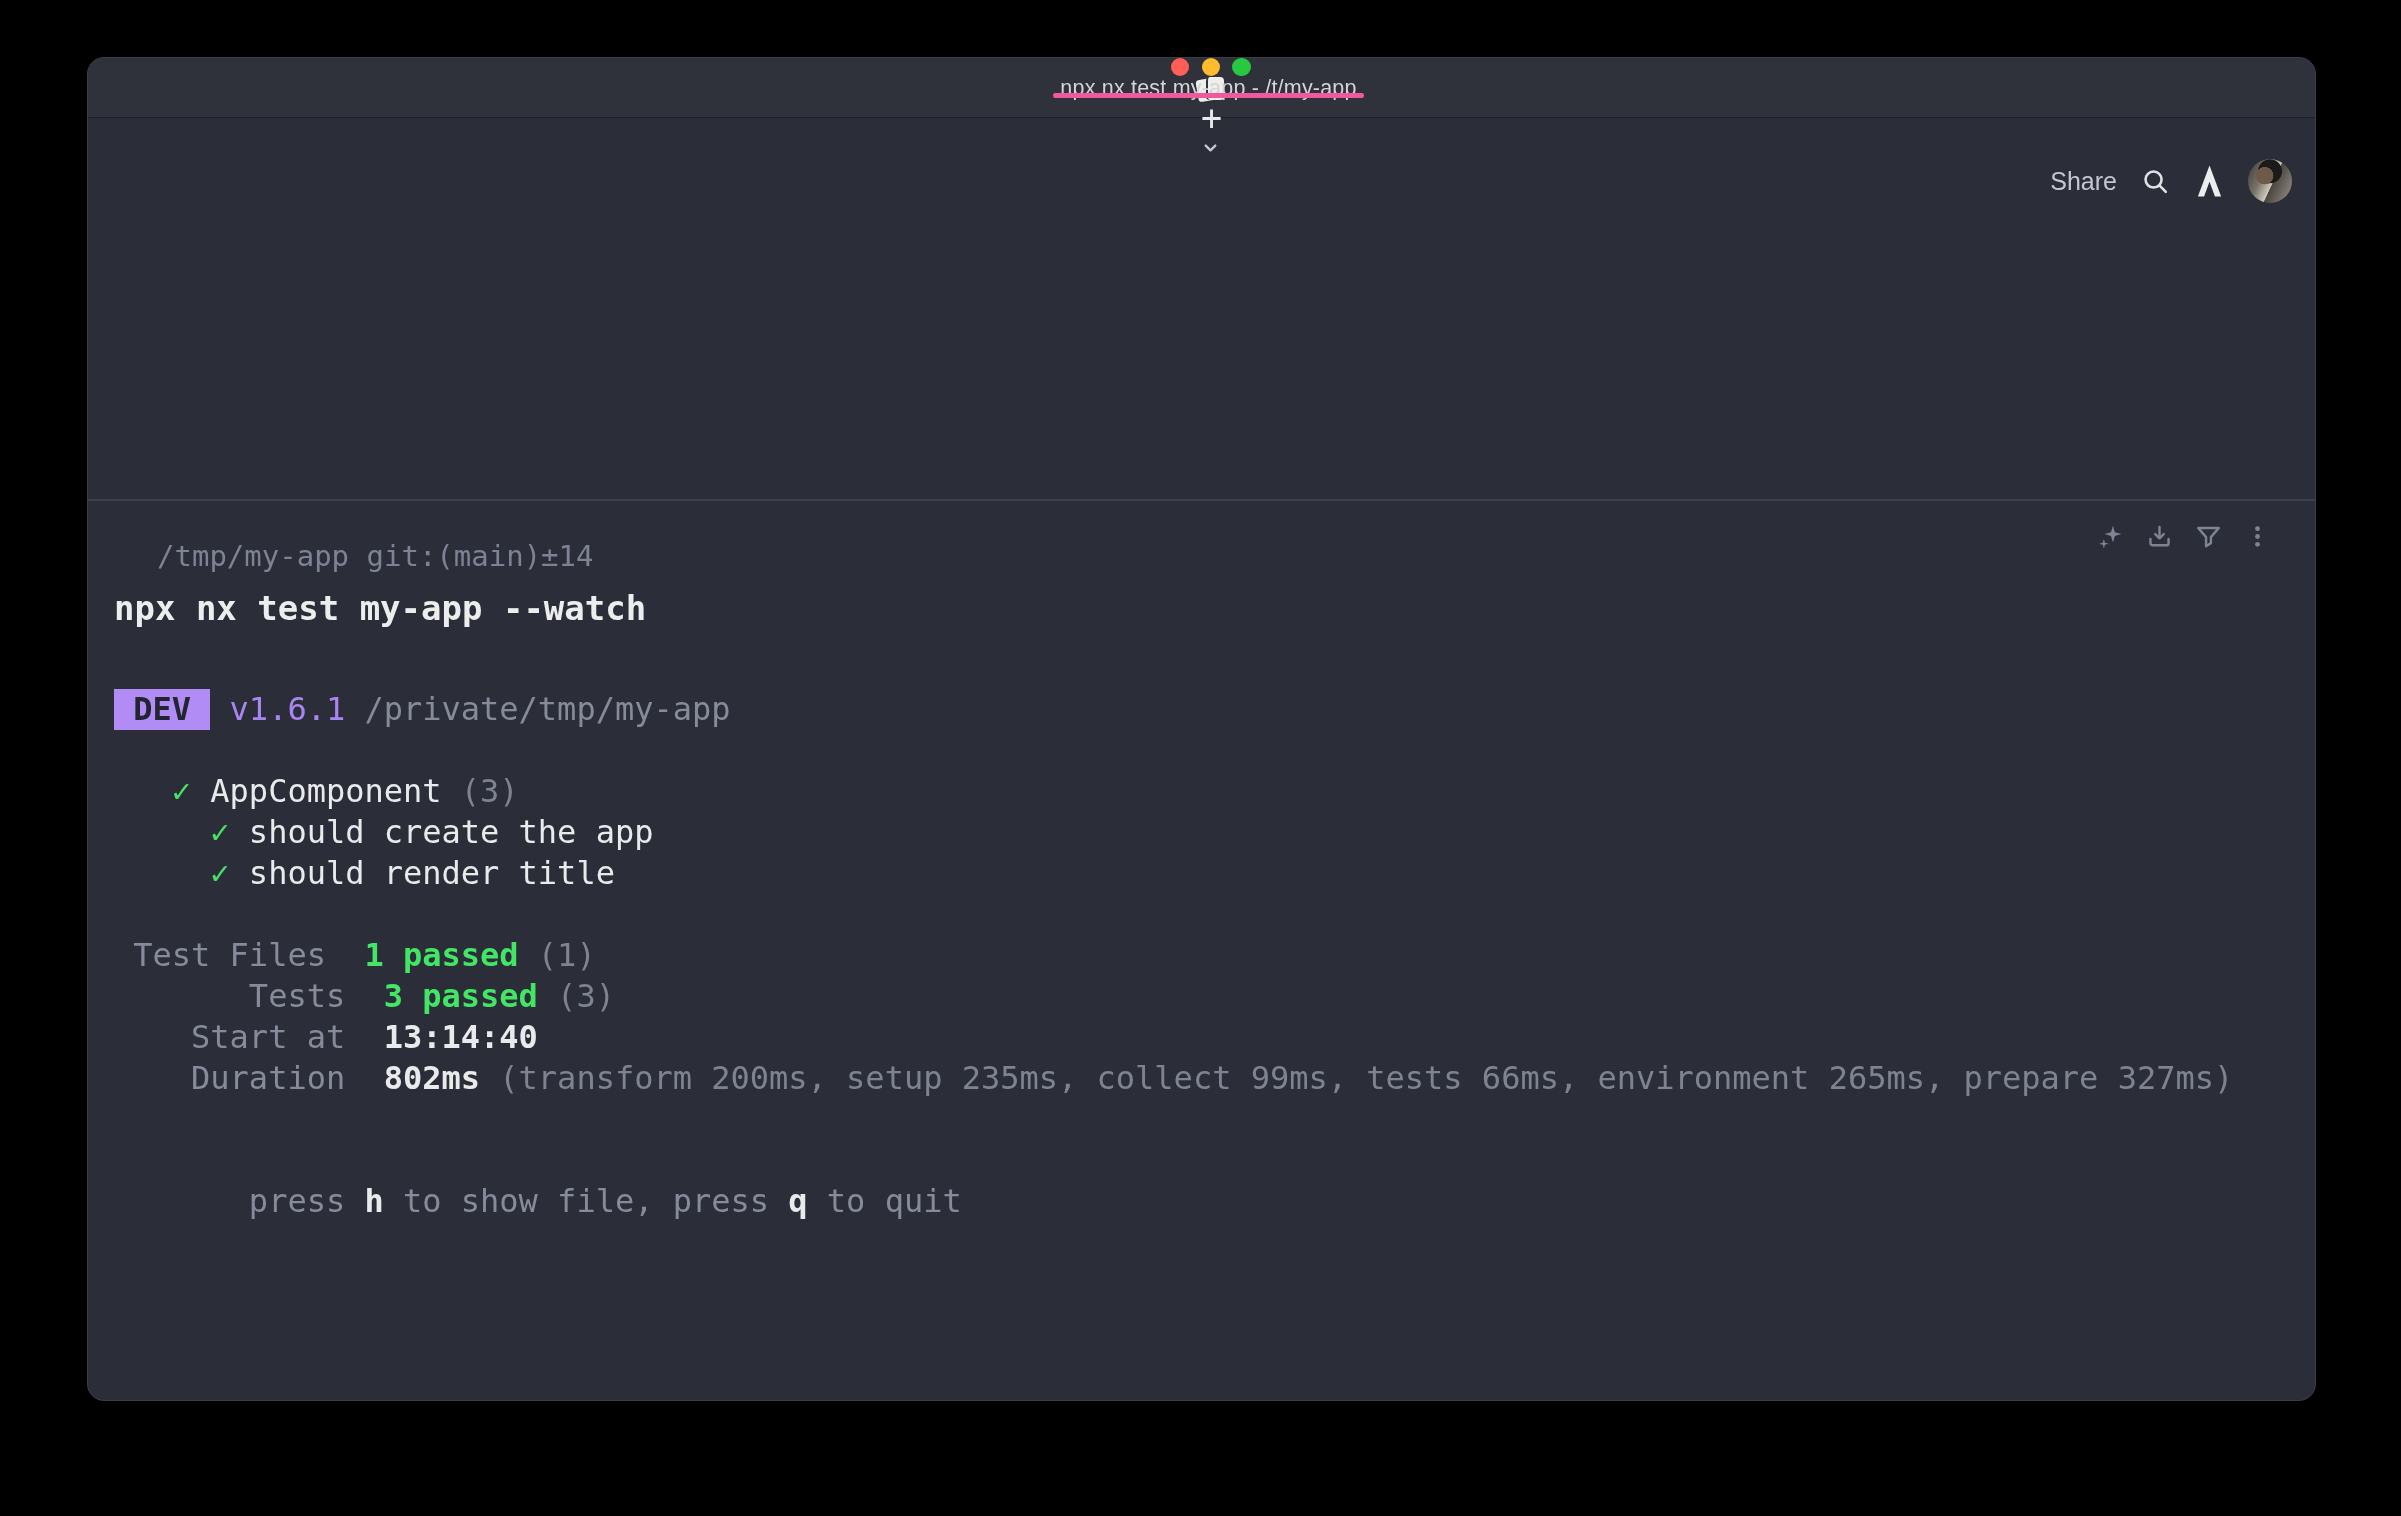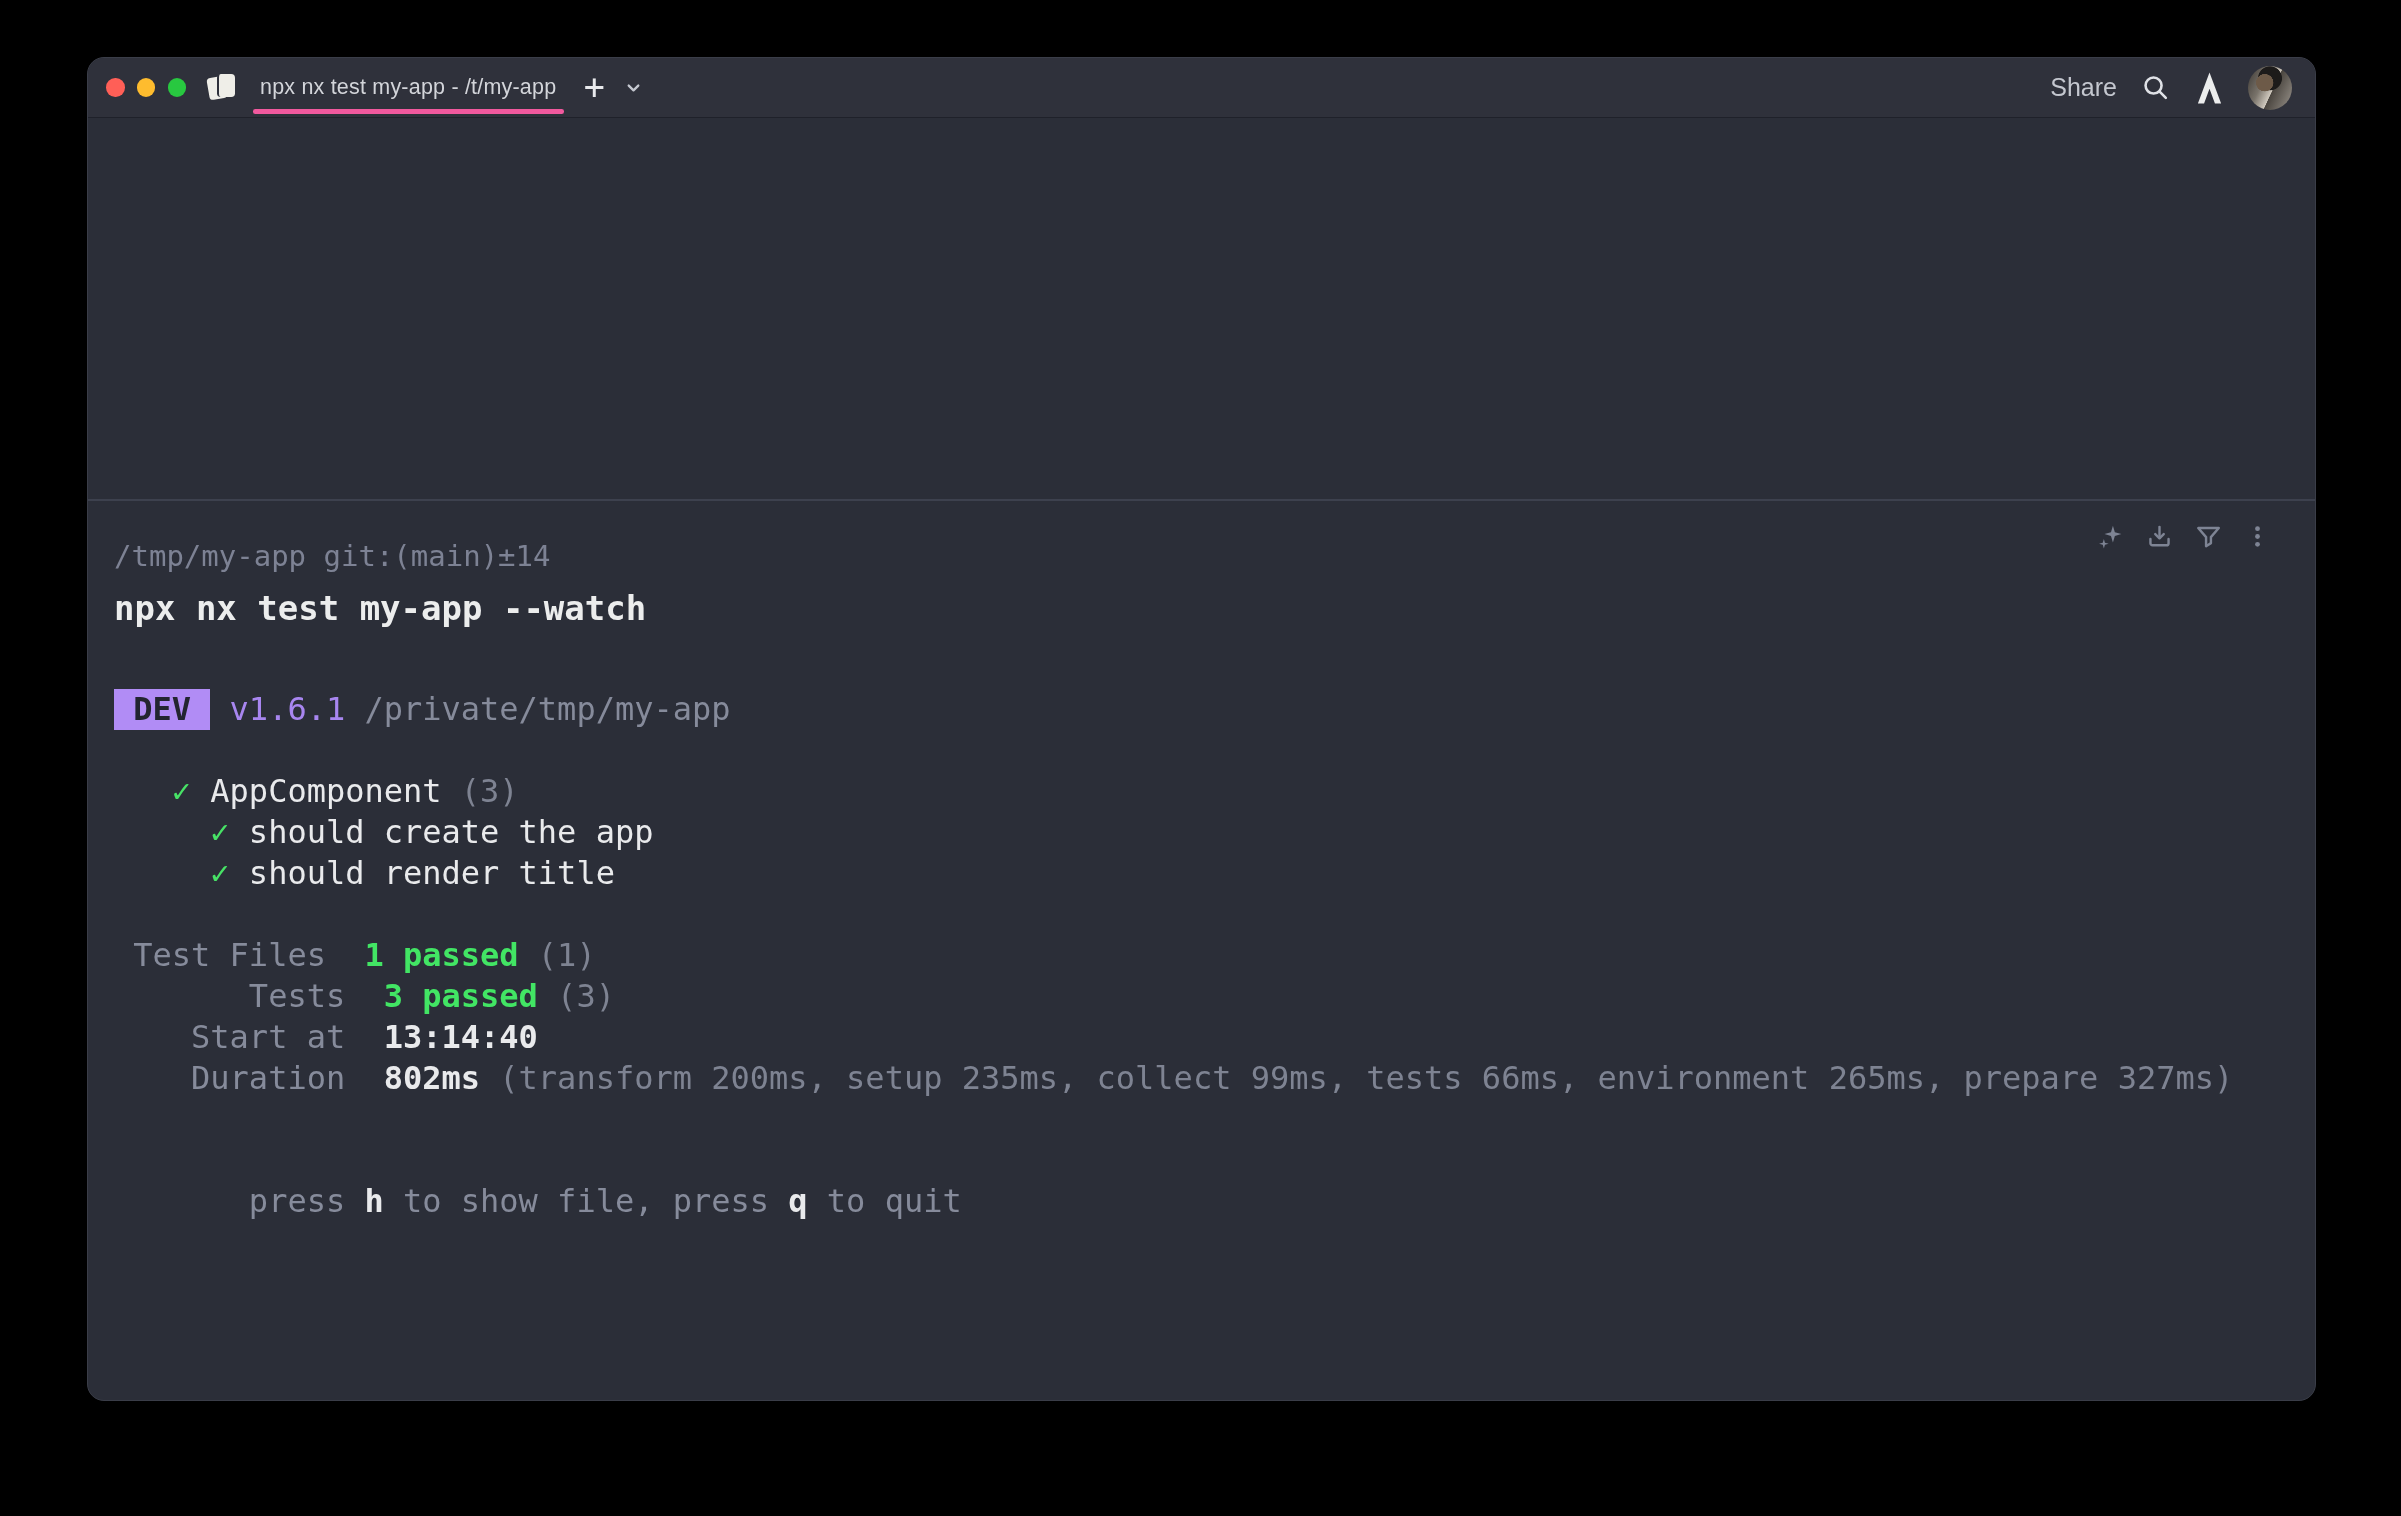--- a/index.html
+++ b/index.html
@@ -8,21 +8,21 @@
 
   .window {
     position:absolute; left:87px; top:57px; width:2229px; height:1344px;
     background:#2b2e38; border-radius:17px; overflow:hidden;
     border:0.8px solid #3a3d48;
   }
 
   
   .titlebar {
     height:60px; background:#2f313b; border-bottom:1.5px solid #1f212a;
-    display:flex; align-items:center; position:relative;
+    display:flex; align-items:center; position:relative;flex-direction:column;
   }
   .traffic { display:flex; gap:12.3px; margin-left:18.4px; }
   .light { width:18.4px; height:18.4px; border-radius:50%; }
   .light.red { background:#ff5f57; }
   .light.yellow { background:#febc2e; }
   .light.green { background:#28c840; }
 
   .pages-icon { position:relative; width:31px; height:28px; margin-left:21.5px; }
   .pages-icon .back {
     position:absolute; left:0; top:3.1px; width:18.4px; height:21.5px;
@@ -57,21 +57,21 @@
 
   
   .terminal-empty { height:381px; }
   .block-divider { height:1.5px; background:#3d414e; }
 
   .command-block { position:relative; padding:38px 0 0 26px; }
 
   .block-actions { position:absolute; top:21.5px; right:43px; display:flex; gap:20px; }
   .block-actions svg { display:block; }
 
-  .prompt-line { font-family:"DejaVu Sans Mono", monospace; font-size:29px; line-height:35px; color:#7d8294; white-space:pre; }
+  .prompt-line { font-family:"DejaVu Sans Mono", monospace; font-size:29px; line-height:35px; color:#7d8294; white-space:pre;margin-left:43px; }
   .command-line { font-family:"DejaVu Sans Mono", monospace; font-size:34px; line-height:40px; font-weight:bold; color:#eceded; margin-top:14px; white-space:pre; }
 
   .term-output { margin-top:61px; font-family:"DejaVu Sans Mono", monospace; font-size:32px; line-height:41px; }
   .trow { white-space:pre; height:41px; }
   .blank { height:41px; }
 
   .c-gray { color:#868b9b; }
   .c-dim { color:#7e8392; }
   .c-white { color:#e9eaec; }
   .c-green { color:#47e266; }

